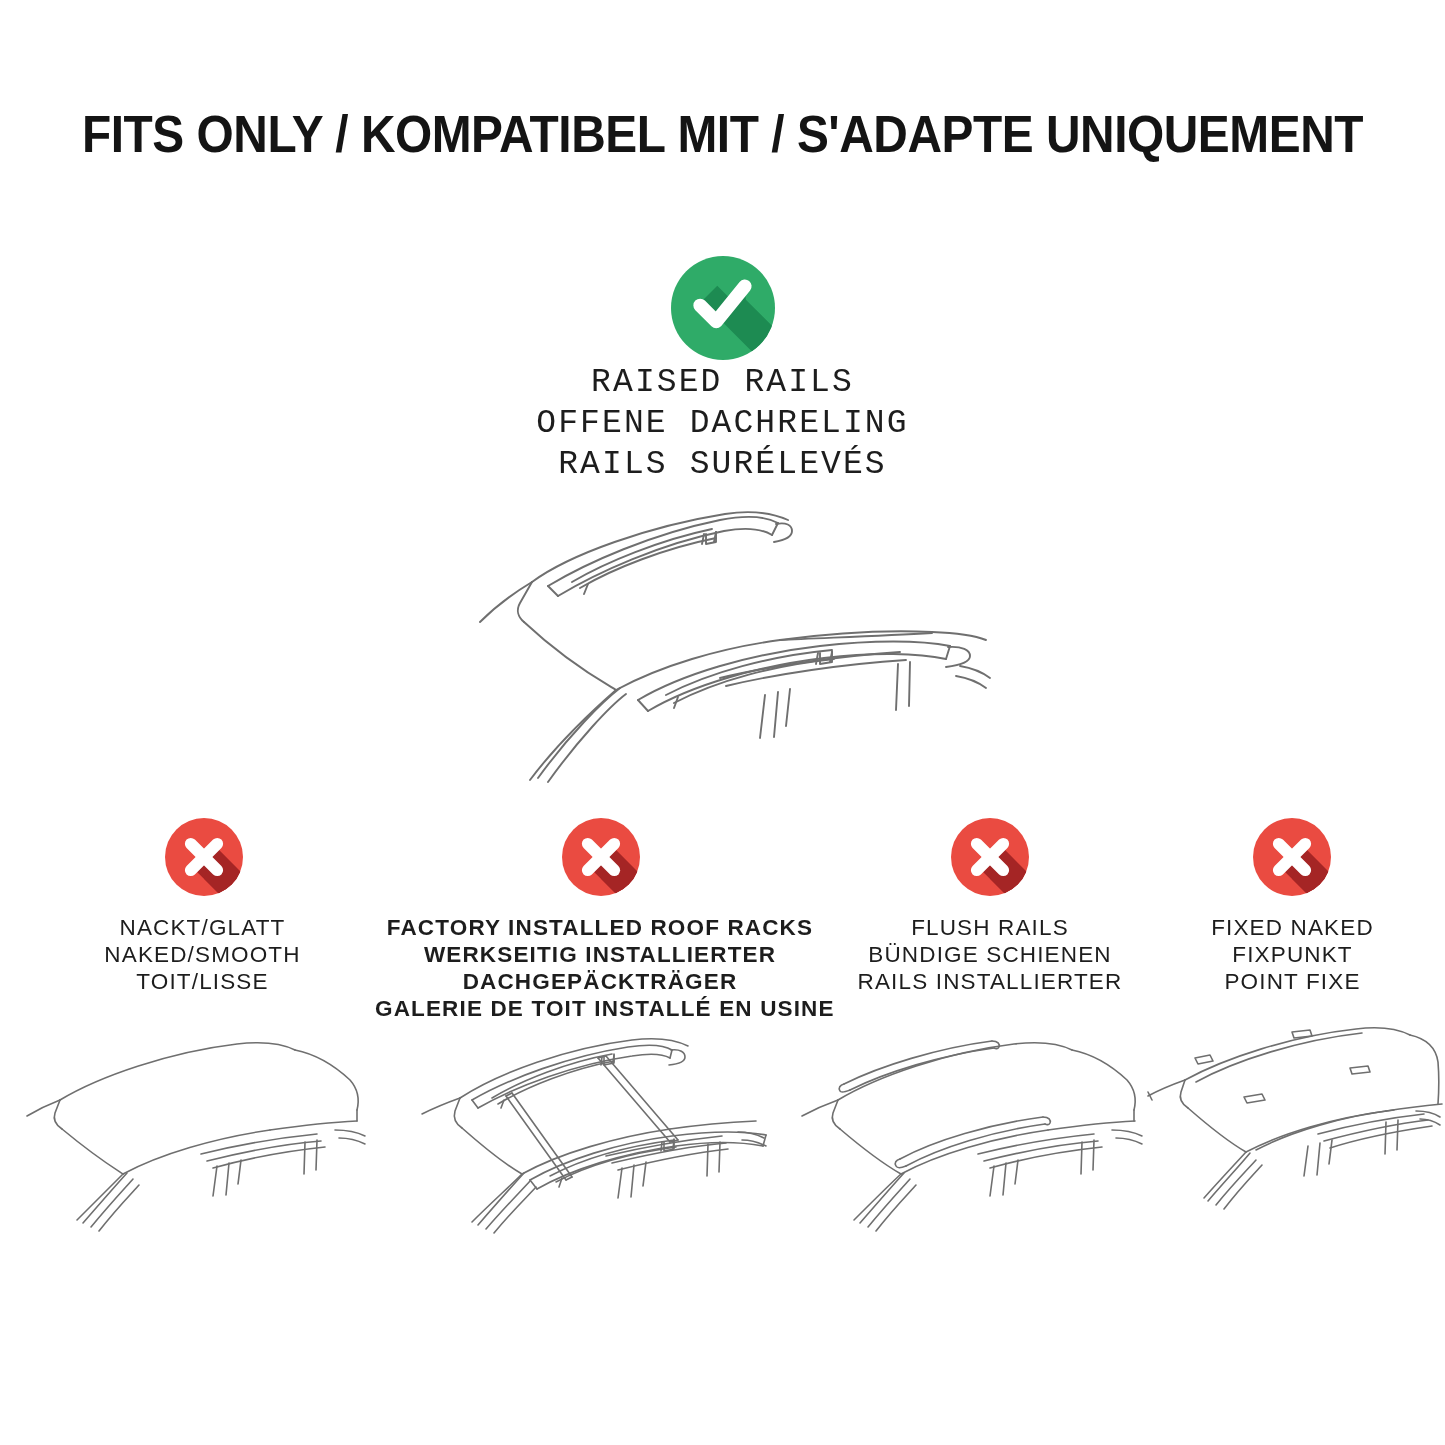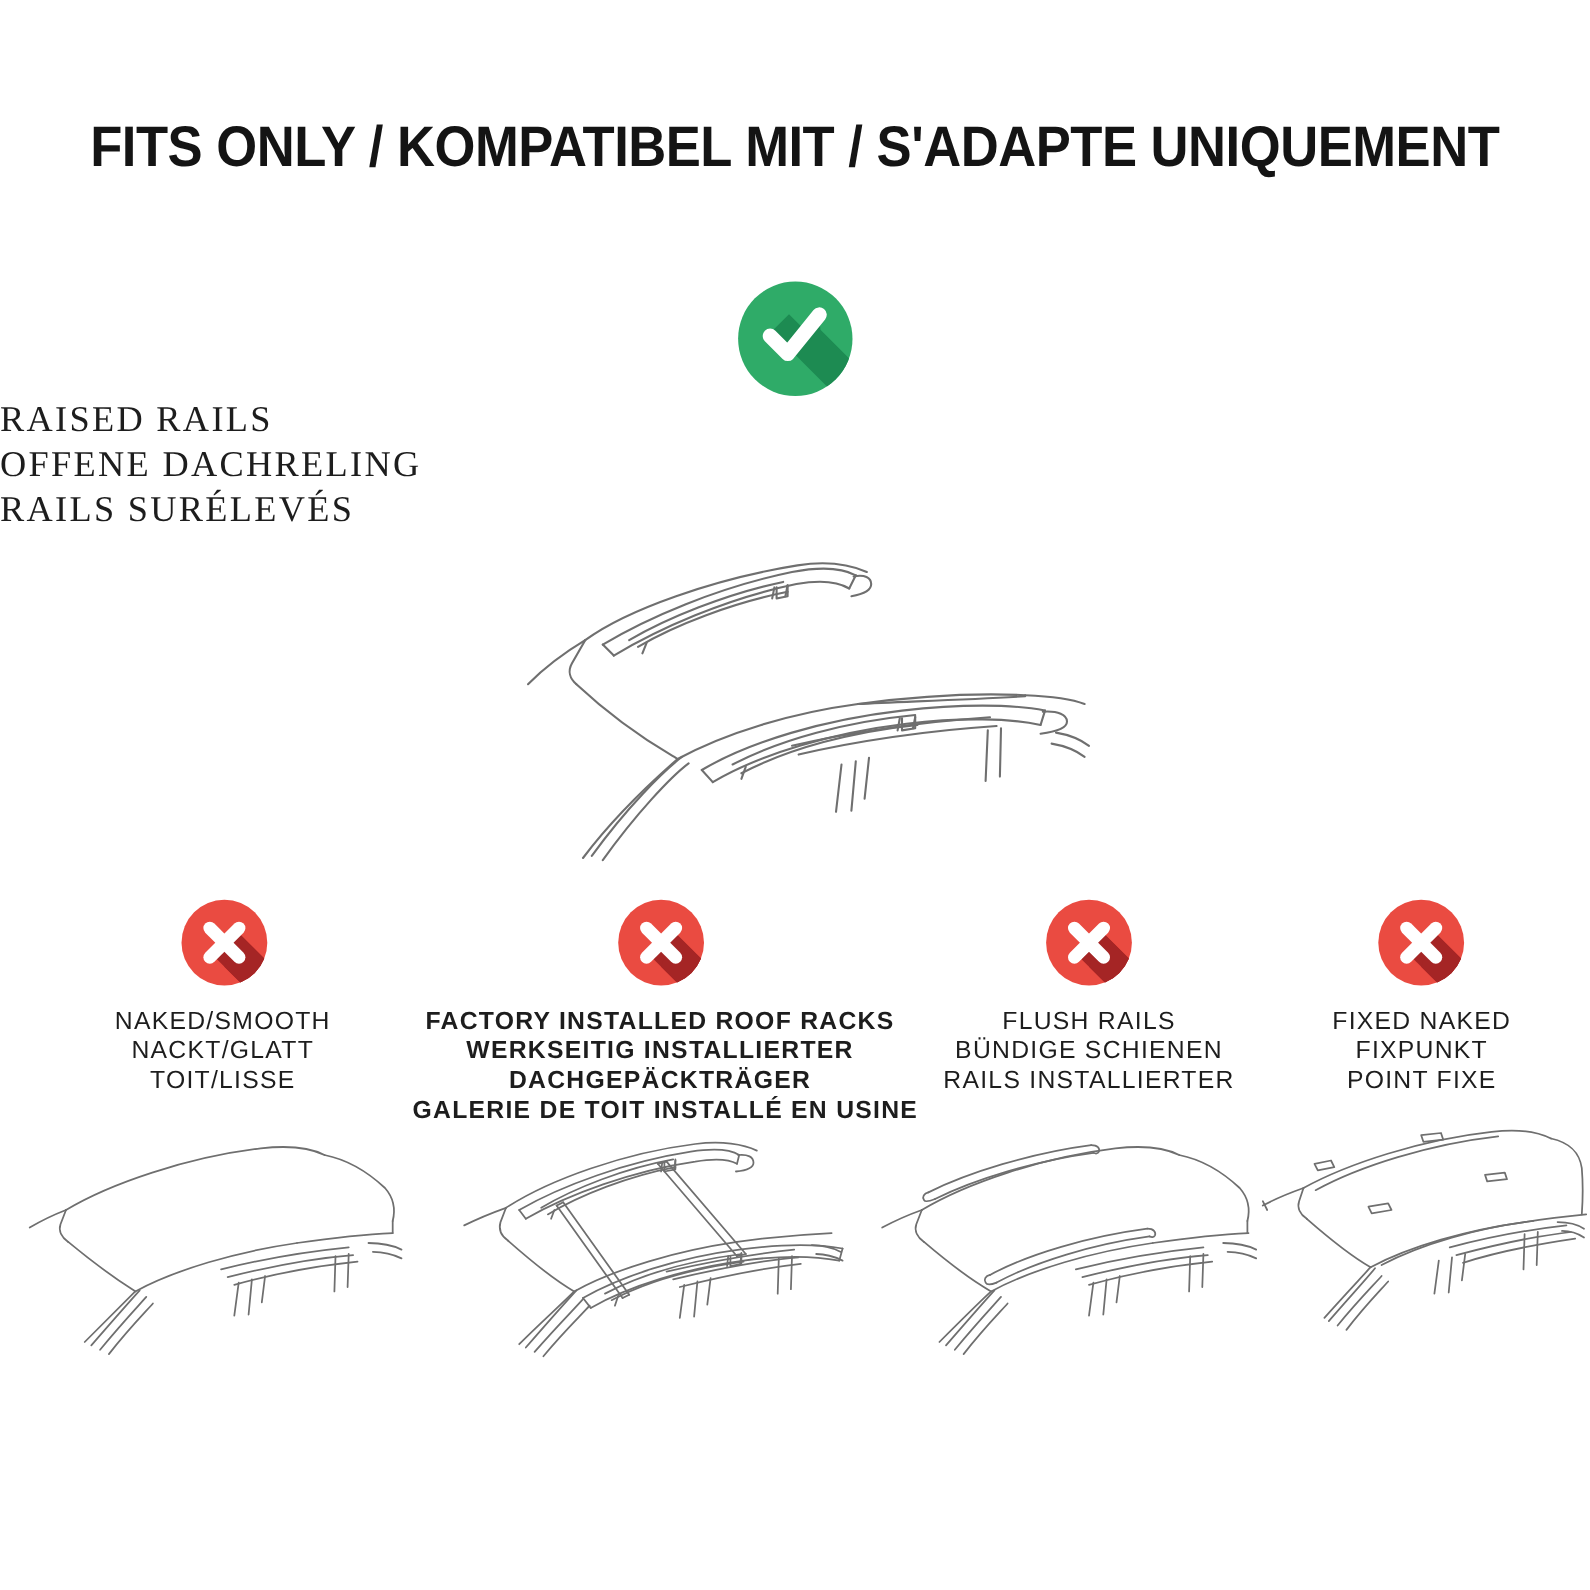--- a/index.html
+++ b/index.html
@@ -66,21 +66,22 @@
     width: 100%; height: 100%;
   }
   .mark svg { display:block; width:100%; height:100%; }
 
   
   #main-caption {
     position: absolute;
     left: 0;
     top: 362px;
     width: 1445px;
-    font-family: Liberation Serif, serif;
+    text-align: center;
+    font-family: Liberation Mono, monospace;
     font-weight: 300;
     font-size: 33px;
     line-height: 41px;
     letter-spacing: 2.1px;
     color: #1d1d1d;
     white-space: nowrap;
   }
 
   
   #main-illustration {
@@ -232,22 +233,22 @@
           <svg viewBox="0 0 100 100" xmlns="http://www.w3.org/2000/svg">
             <g stroke="#ffffff" stroke-width="15" stroke-linecap="round">
               <line x1="33" y1="33" x2="67" y2="67"></line>
               <line x1="67" y1="33" x2="33" y2="67"></line>
             </g>
           </svg>
         </div>
       </div>
     </div>
     <div class="col-caption" style="left:0px;width:405px;">
+      <div>NACKT/GLATT</div>
       <div>NAKED/SMOOTH</div>
-      <div>NACKT/GLATT</div>
       <div>TOIT/LISSE</div>
     </div>
     <div class="col-illus" style="left:5px;top:200px;width:370px;height:230px;">
       <svg viewBox="0 0 370 230" xmlns="http://www.w3.org/2000/svg">
         <g fill="none" stroke="#6f6f6f" stroke-width="1.6" stroke-linecap="round" stroke-linejoin="round">
 
           <path d="M55 82 C95 58 165 34 232 26 C258 23 278 26 290 32"></path>
           <path d="M22 98 C32 92 42 87 55 82"></path>
           <path d="M55 82 L50 95 C48 101 51 107 57 111"></path>
           <path d="M57 111 C92 140 112 152 118 156"></path>

